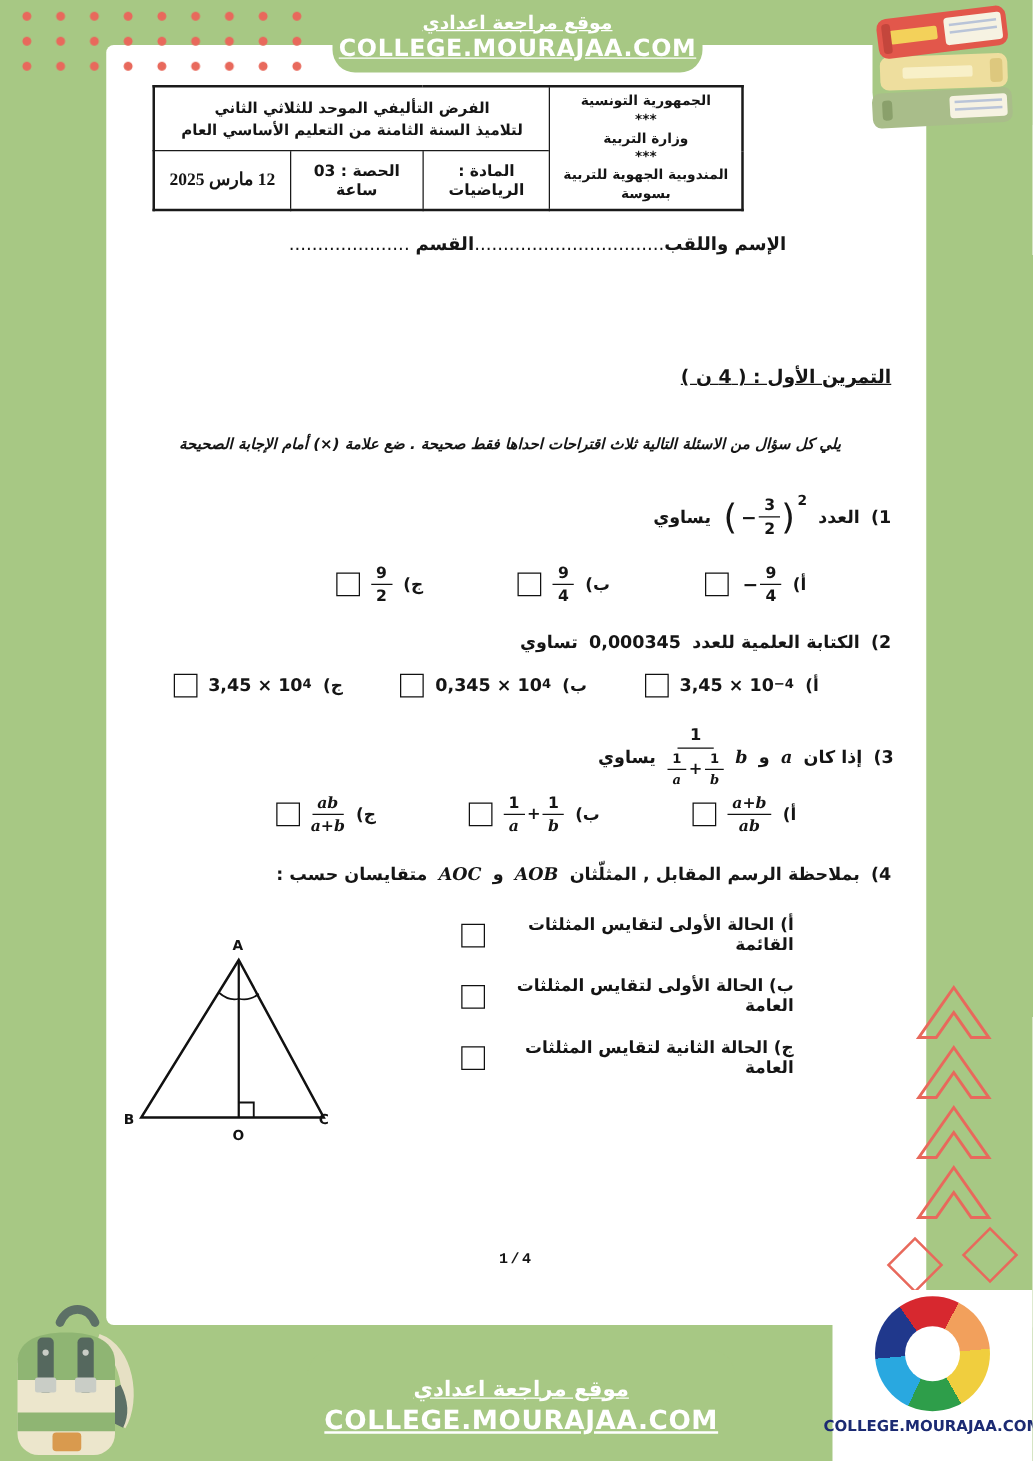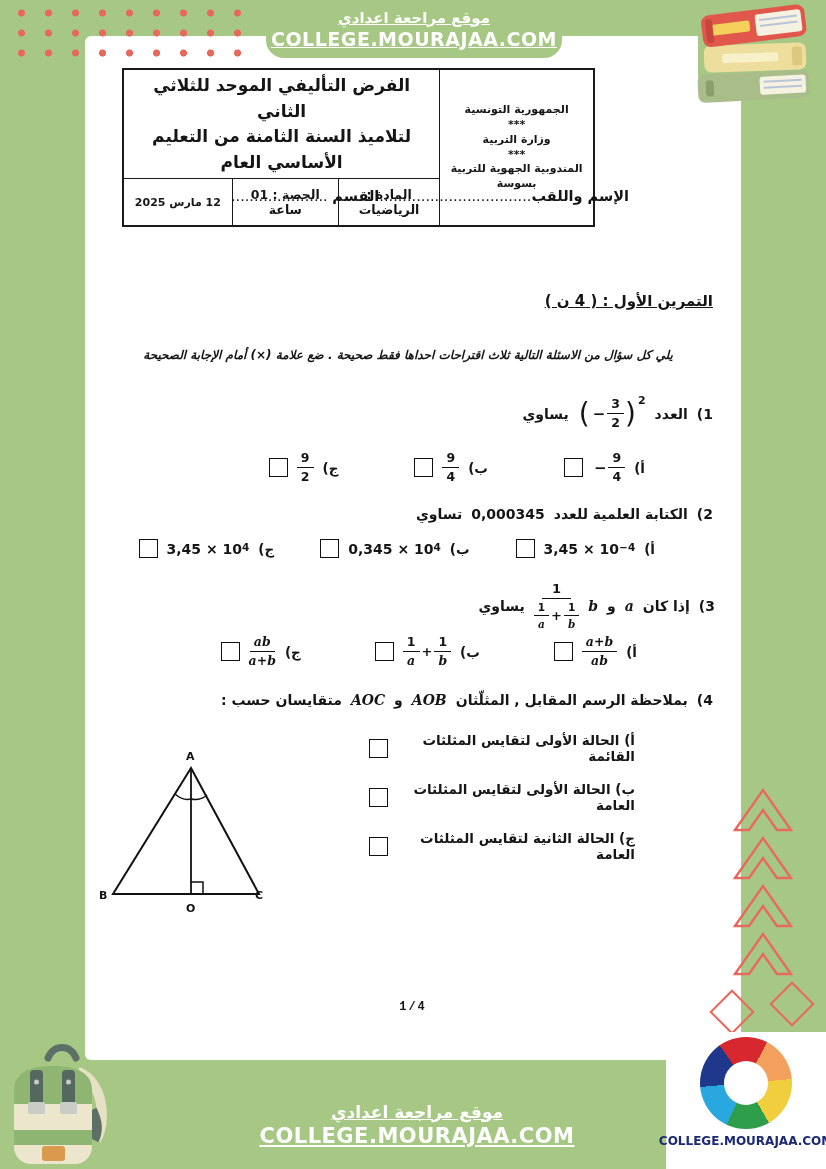--- a/index.html
+++ b/index.html
@@ -49,24 +49,24 @@
   .logo-ring::after { content:""; position:absolute; left:24px; top:24px; width:44px; height:44px; background:#fff; border-radius:50%; }
   .logo-caption { margin-top:5px; color:#1b2a72; font-weight:bold; font-size:12px; }
 
   
   .exam-table {
     position:absolute; right:146px; top:32px; width:473px; border-collapse:collapse;
     border:2px solid #1a1a1a; text-align:center;
   }
   .exam-table td { border:1.6px solid #1a1a1a; padding:3px 2px; font-weight:bold; }
   .cell-inst { width:153px; font-size:11px; line-height:1.35; }
-  .cell-extitle { font-size:17px; line-height:1.5; height:44px; }
+  .cell-extitle { font-size:12px; line-height:1.5; height:44px; }
   .cell-subj { width:98px; font-size:12.5px; height:40px; }
   .cell-sess { width:104px; font-size:12.5px; }
-  .cell-date { width:107px; font-size:11px; }
+  .cell-date { width:107px; font-size:14px;font-family:Liberation Serif, serif; }
 
   
   .student-line { position:absolute; top:152px; right:112px; font-size:14.5px; white-space:nowrap; }
   .student-line .lbl { font-weight:bold; }
   .ex-title { position:absolute; top:256px; right:28px; font-size:15px; font-weight:bold; text-decoration:underline; }
   .instruction { position:absolute; top:312px; right:22px; left:12px; font-size:12px; font-weight:600; text-align:center;font-style:italic; }
 
   .qline { position:absolute; display:flex; align-items:center; gap:9px; font-size:14px; font-weight:600; white-space:nowrap; }
   .qlabel { font-weight:bold; }
   .q1 { top:362px; right:28px; }
@@ -123,21 +123,21 @@
         <div>***</div>
         <div>المندوبية الجهوية للتربية بسوسة</div>
       </td>
       <td class="cell-extitle" colspan="3">
         <div>الفرض التأليفي الموحد للثلاثي الثاني</div>
         <div>لتلاميذ السنة الثامنة من التعليم الأساسي العام</div>
       </td>
     </tr>
     <tr>
       <td class="cell-subj">المادة : الرياضيات</td>
-      <td class="cell-sess">الحصة : 01 ساعة</td>
+      <td class="cell-sess">الحصة : 03 ساعة</td>
       <td class="cell-date">12 مارس 2025</td>
     </tr>
   </tbody>
     </table>
 
   <div class="student-line">
     <span class="lbl">الإسم واللقب</span><span>.................................</span><span class="lbl">القسم</span> <span>.....................</span>
   </div>
 
   <div class="ex-title">التمرين الأول : ( 4 ن )</div>

